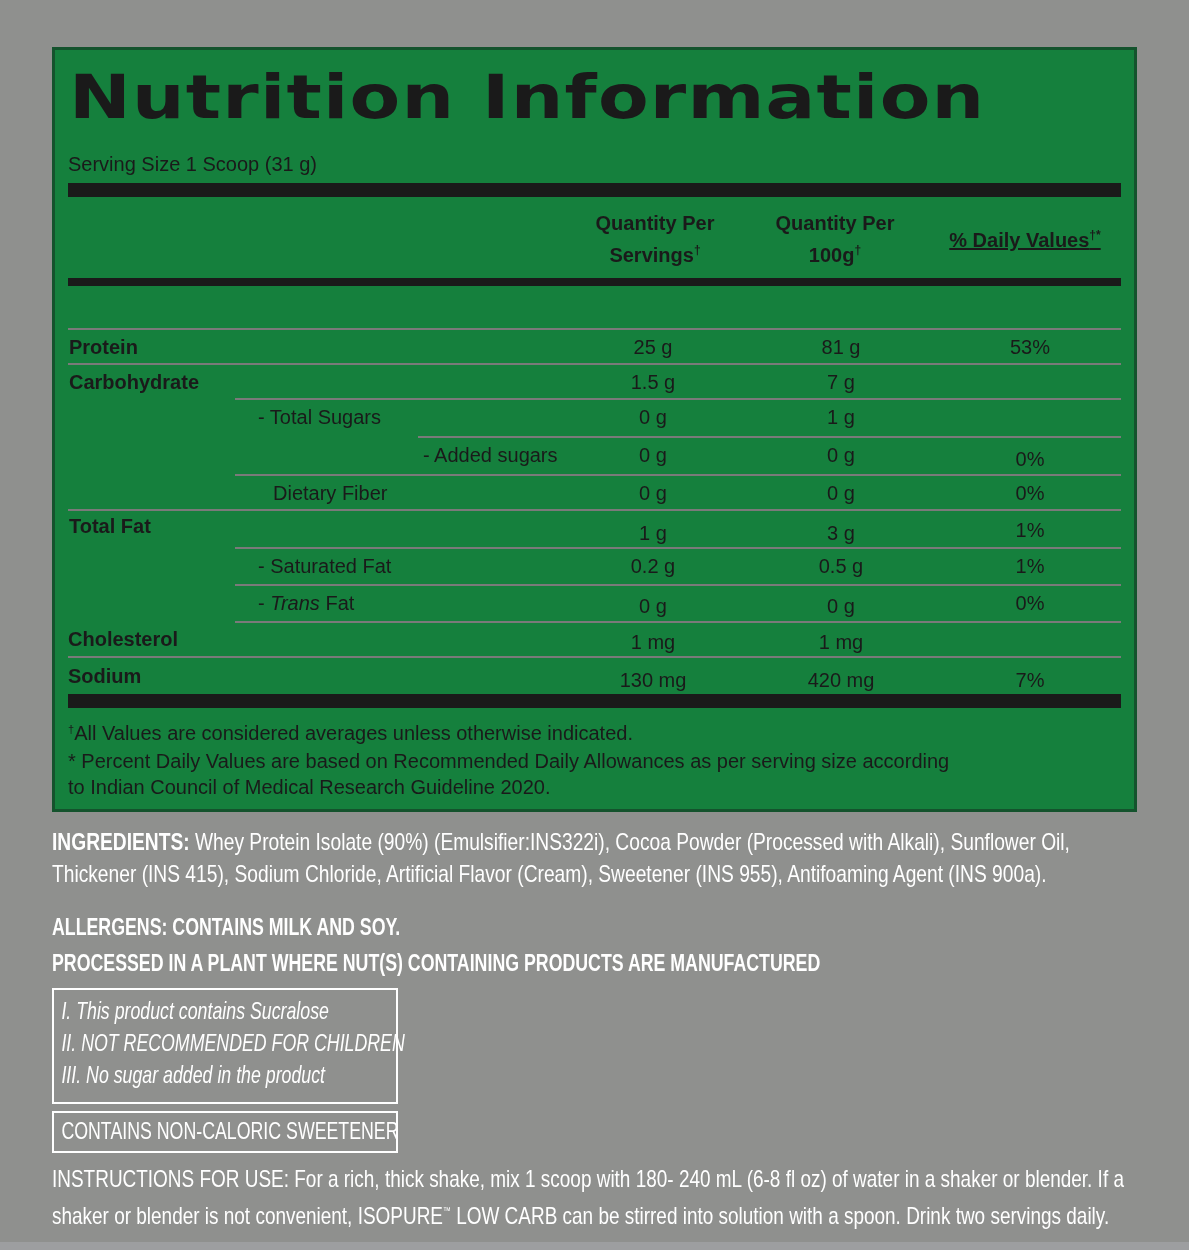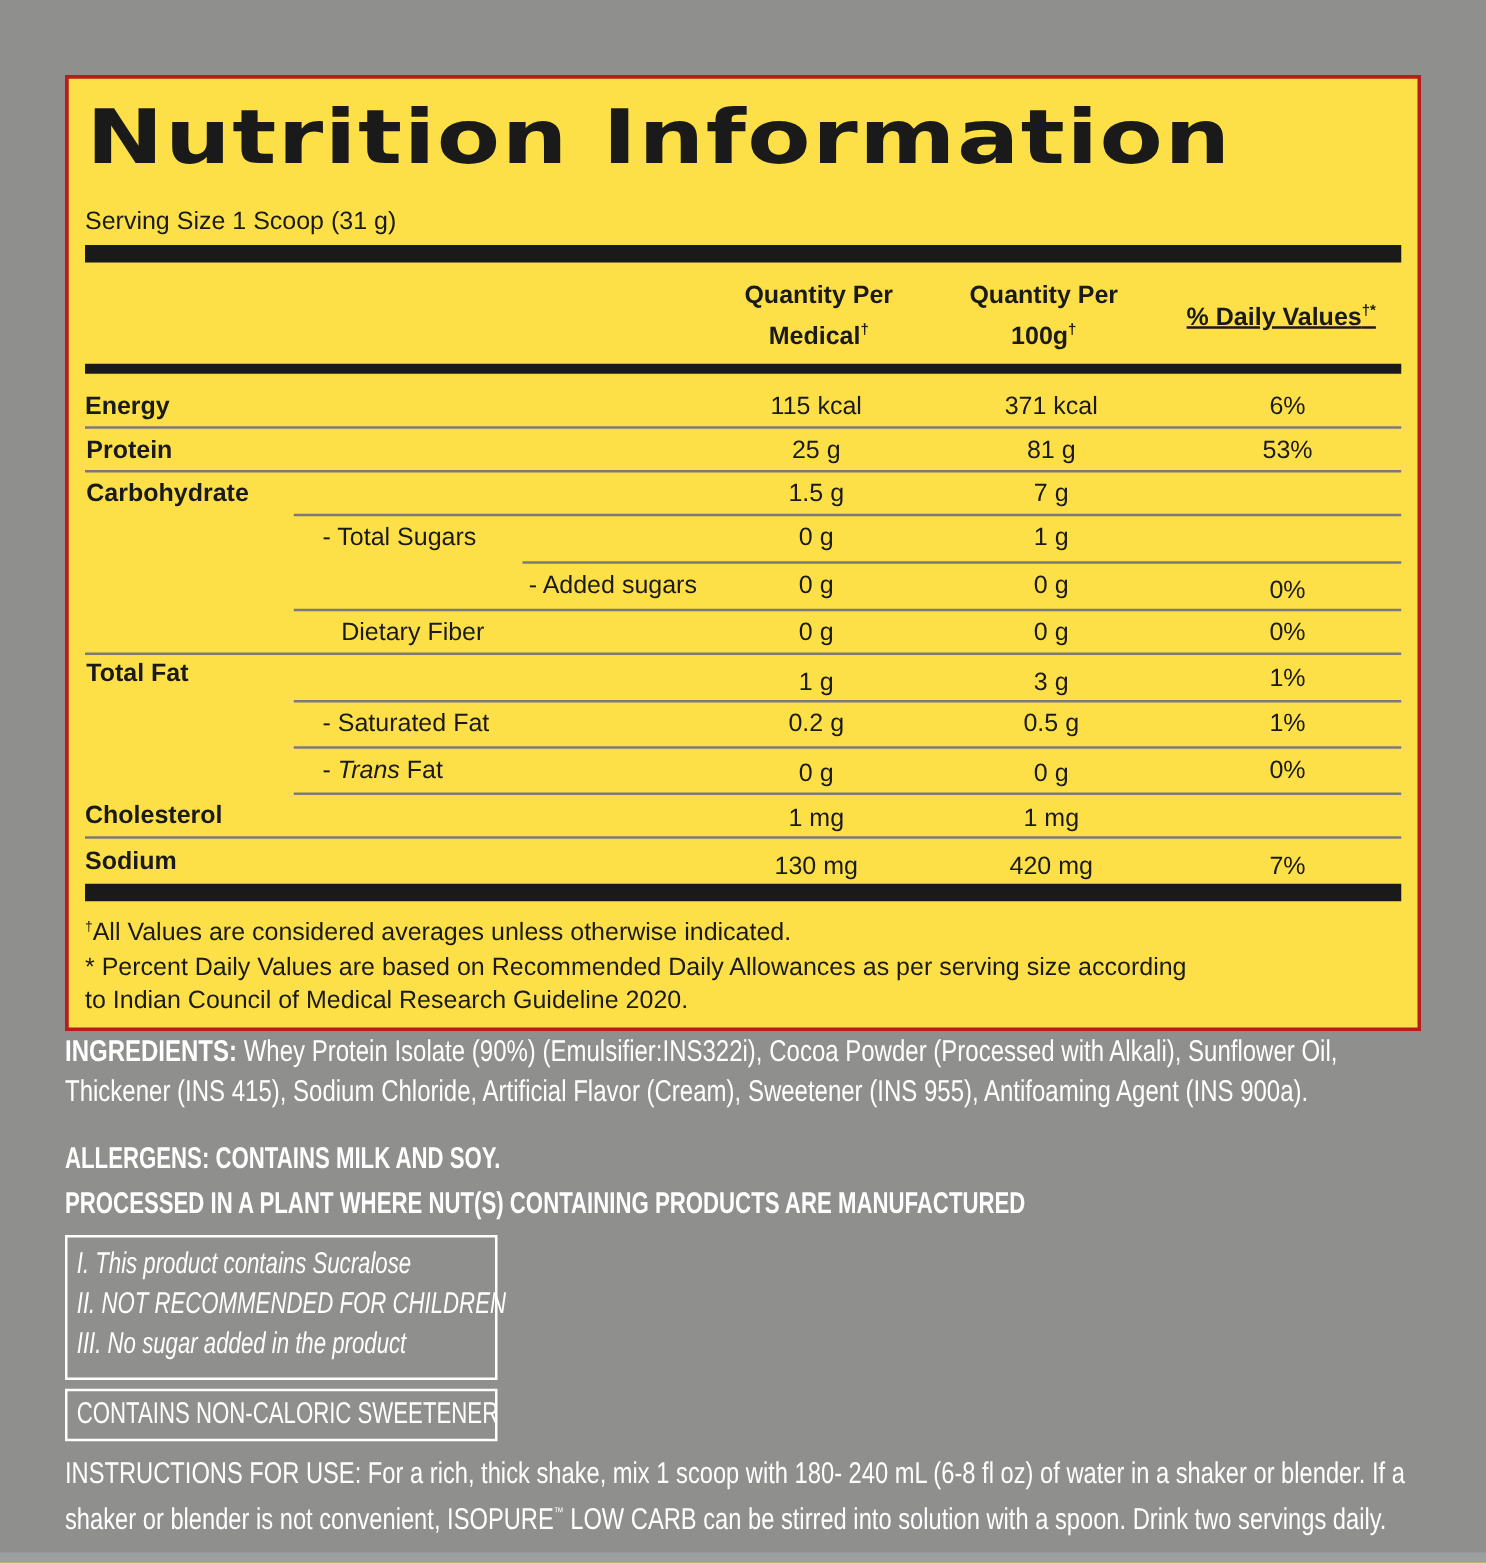--- a/index.html
+++ b/index.html
@@ -4,24 +4,24 @@
 <style>
   html, body { margin: 0; padding: 0; }
   body {
     width: 1189px; height: 1250px; overflow: hidden;
     background: #8f908e;
     position: relative;
     font-family: "Liberation Sans", sans-serif;
     color: #1a1a1a;
   }
   .panel {
-    position: absolute; left: 52px; top: 60px;
+    position: absolute; left: 52px; top: 47px;
     width: 1079px; height: 759px;
-    background: #fde047;
-    border: 3px solid #b91c1c;
+    background: #15803d;
+    border: 3px solid #14532d;
   }
   .title {
     position: absolute; left: 14px; top: 12px;
     font-family: "DejaVu Sans", sans-serif;
     font-weight: bold; font-size: 60px; line-height: 70px;
     letter-spacing: 1px;
     transform: scaleX(1.23); transform-origin: left top;
     color: #1a1a1a;
     white-space: nowrap;
   }
@@ -80,37 +80,31 @@
 </head>
 <body>
 
 <div class="panel">
   <div class="title">Nutrition Information</div>
   <div class="meta size">Serving Size 1 Scoop (31 g)</div>
   <div class="bar top"></div>
 
   <div class="hdr c1">
     <div>Quantity Per</div>
-    <div><span>Medical</span><sup>†</sup></div>
+    <div><span>Servings</span><sup>†</sup></div>
   </div>
   <div class="hdr c2">
     <div>Quantity Per</div>
     <div><span>100g</span><sup>†</sup></div>
   </div>
   <div class="hdr c3">
     <span>% Daily Values</span><sup>†*</sup>
   </div>
   <div class="bar mid"></div>
 
-  <div class="row" style="top:250px">
-    <span class="lbl b" style="left:13px">Energy</span>
-    <span class="v q1">115 kcal</span>
-    <span class="v q2">371 kcal</span>
-    <span class="v dv">6%</span>
-  </div>
   <div class="rule" style="left:13px;width:1053px;top:278px"></div>
 
   <div class="row" style="top:285px">
     <span class="lbl b" style="left:14px">Protein</span>
     <span class="v q1">25 g</span>
     <span class="v q2">81 g</span>
     <span class="v dv">53%</span>
   </div>
   <div class="rule" style="left:13px;width:1053px;top:313px"></div>
 

